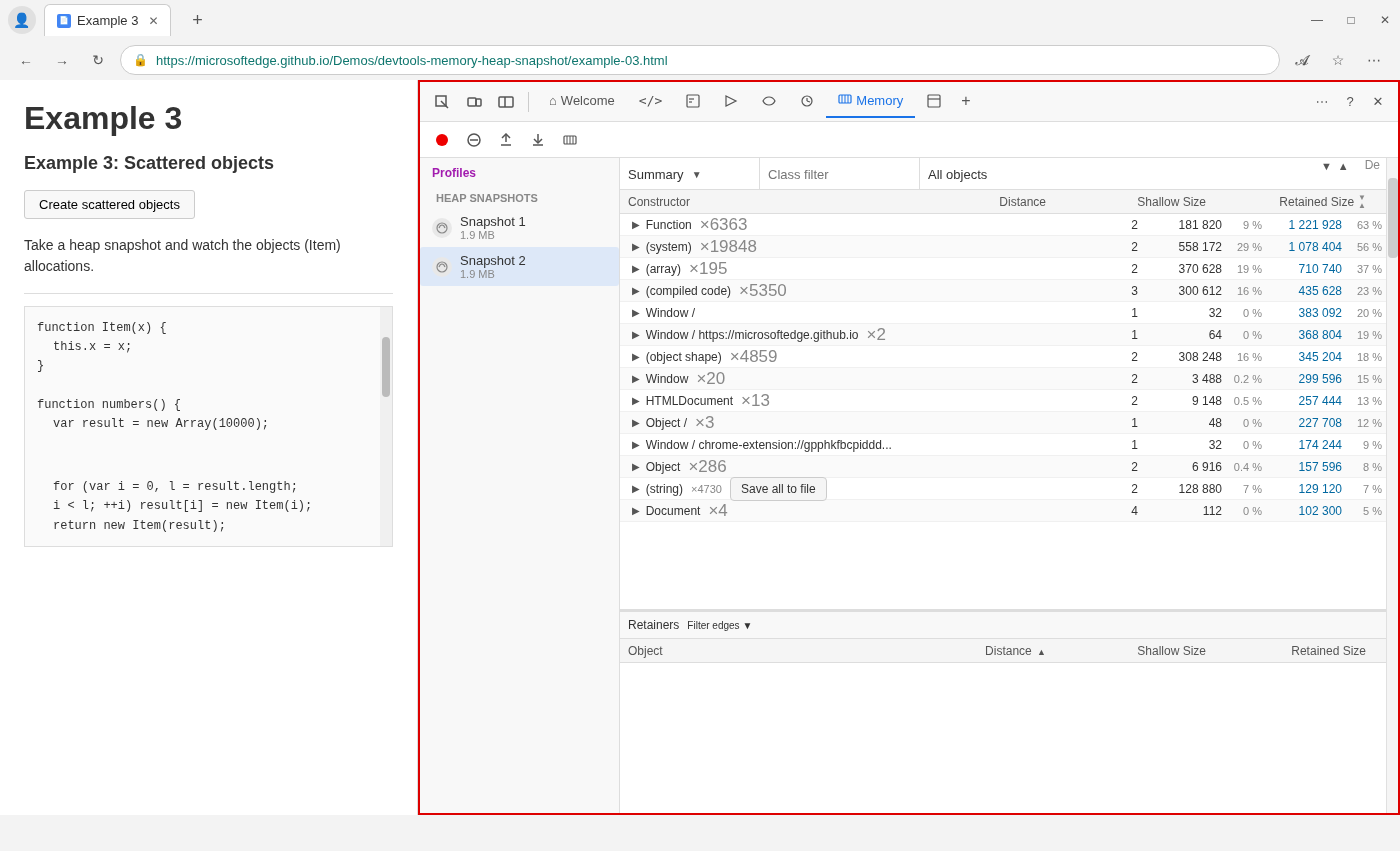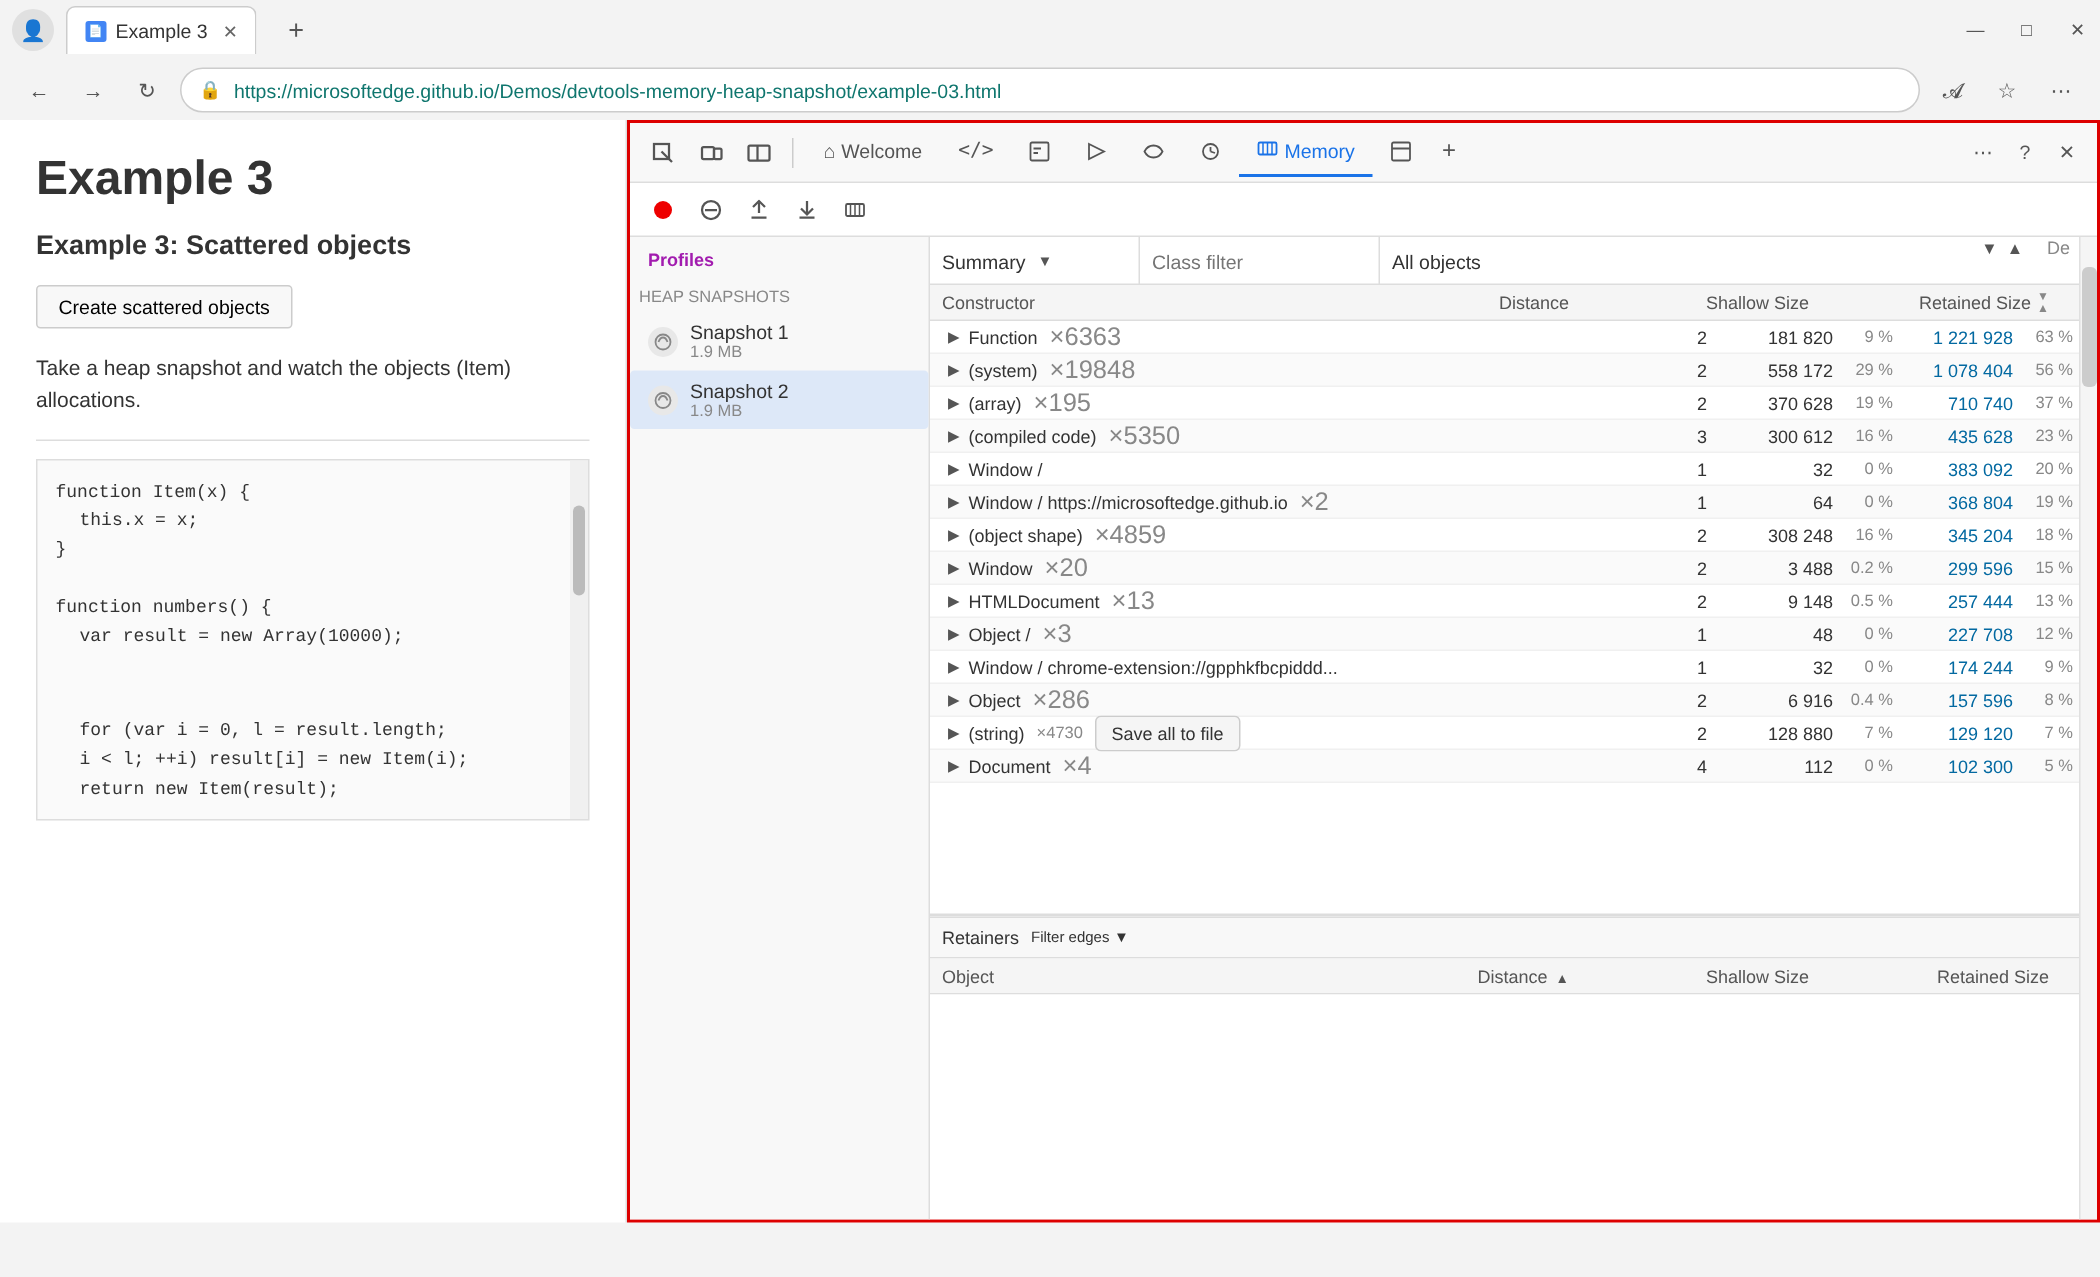--- a/index.html
+++ b/index.html
@@ -51,21 +51,21 @@
     
     .memory-toolbar { display: flex; align-items: center; padding: 0 8px; height: 36px; border-bottom: 1px solid #ddd; background: white; gap: 4px; }
     .mem-btn { width: 28px; height: 28px; display: flex; align-items: center; justify-content: center; cursor: pointer; color: #555; font-size: 14px; border-radius: 4px; }
 
     
     .memory-main { display: flex; flex: 1; overflow: hidden; }
 
     
     .devtools-sidebar { width: 200px; border-right: 1px solid #ddd; background: #f8f8f8; padding: 0; }
     .profiles-title { padding: 8px 12px; font-size: 12px; color: #a21caf; font-weight: 700; }
-    .snapshot-section-title { padding: 4px 6px; font-size: 11px; color: #888; font-weight: 400; text-transform: uppercase; }
+    .snapshot-section-title { padding: 4px 16px; font-size: 11px; color: #888; font-weight: 700; text-transform: uppercase; }
     .snapshot-item { display: flex; align-items: center; padding: 6px 12px; cursor: pointer; gap: 8px; border-radius: 3px; }
     .snapshot-item.active { background: #dde8f8; }
     .snapshot-icon { width: 20px; height: 20px; background: #e8e8e8; border-radius: 50%; display: flex; align-items: center; justify-content: center; font-size: 10px; color: #555; flex-shrink: 0; }
     .snapshot-info { display: flex; flex-direction: column; }
     .snapshot-name { font-size: 13px; color: #333; }
     .snapshot-size { font-size: 11px; color: #888; }
 
     
     .memory-content { flex: 1; display: flex; flex-direction: column; overflow: hidden; }
 

